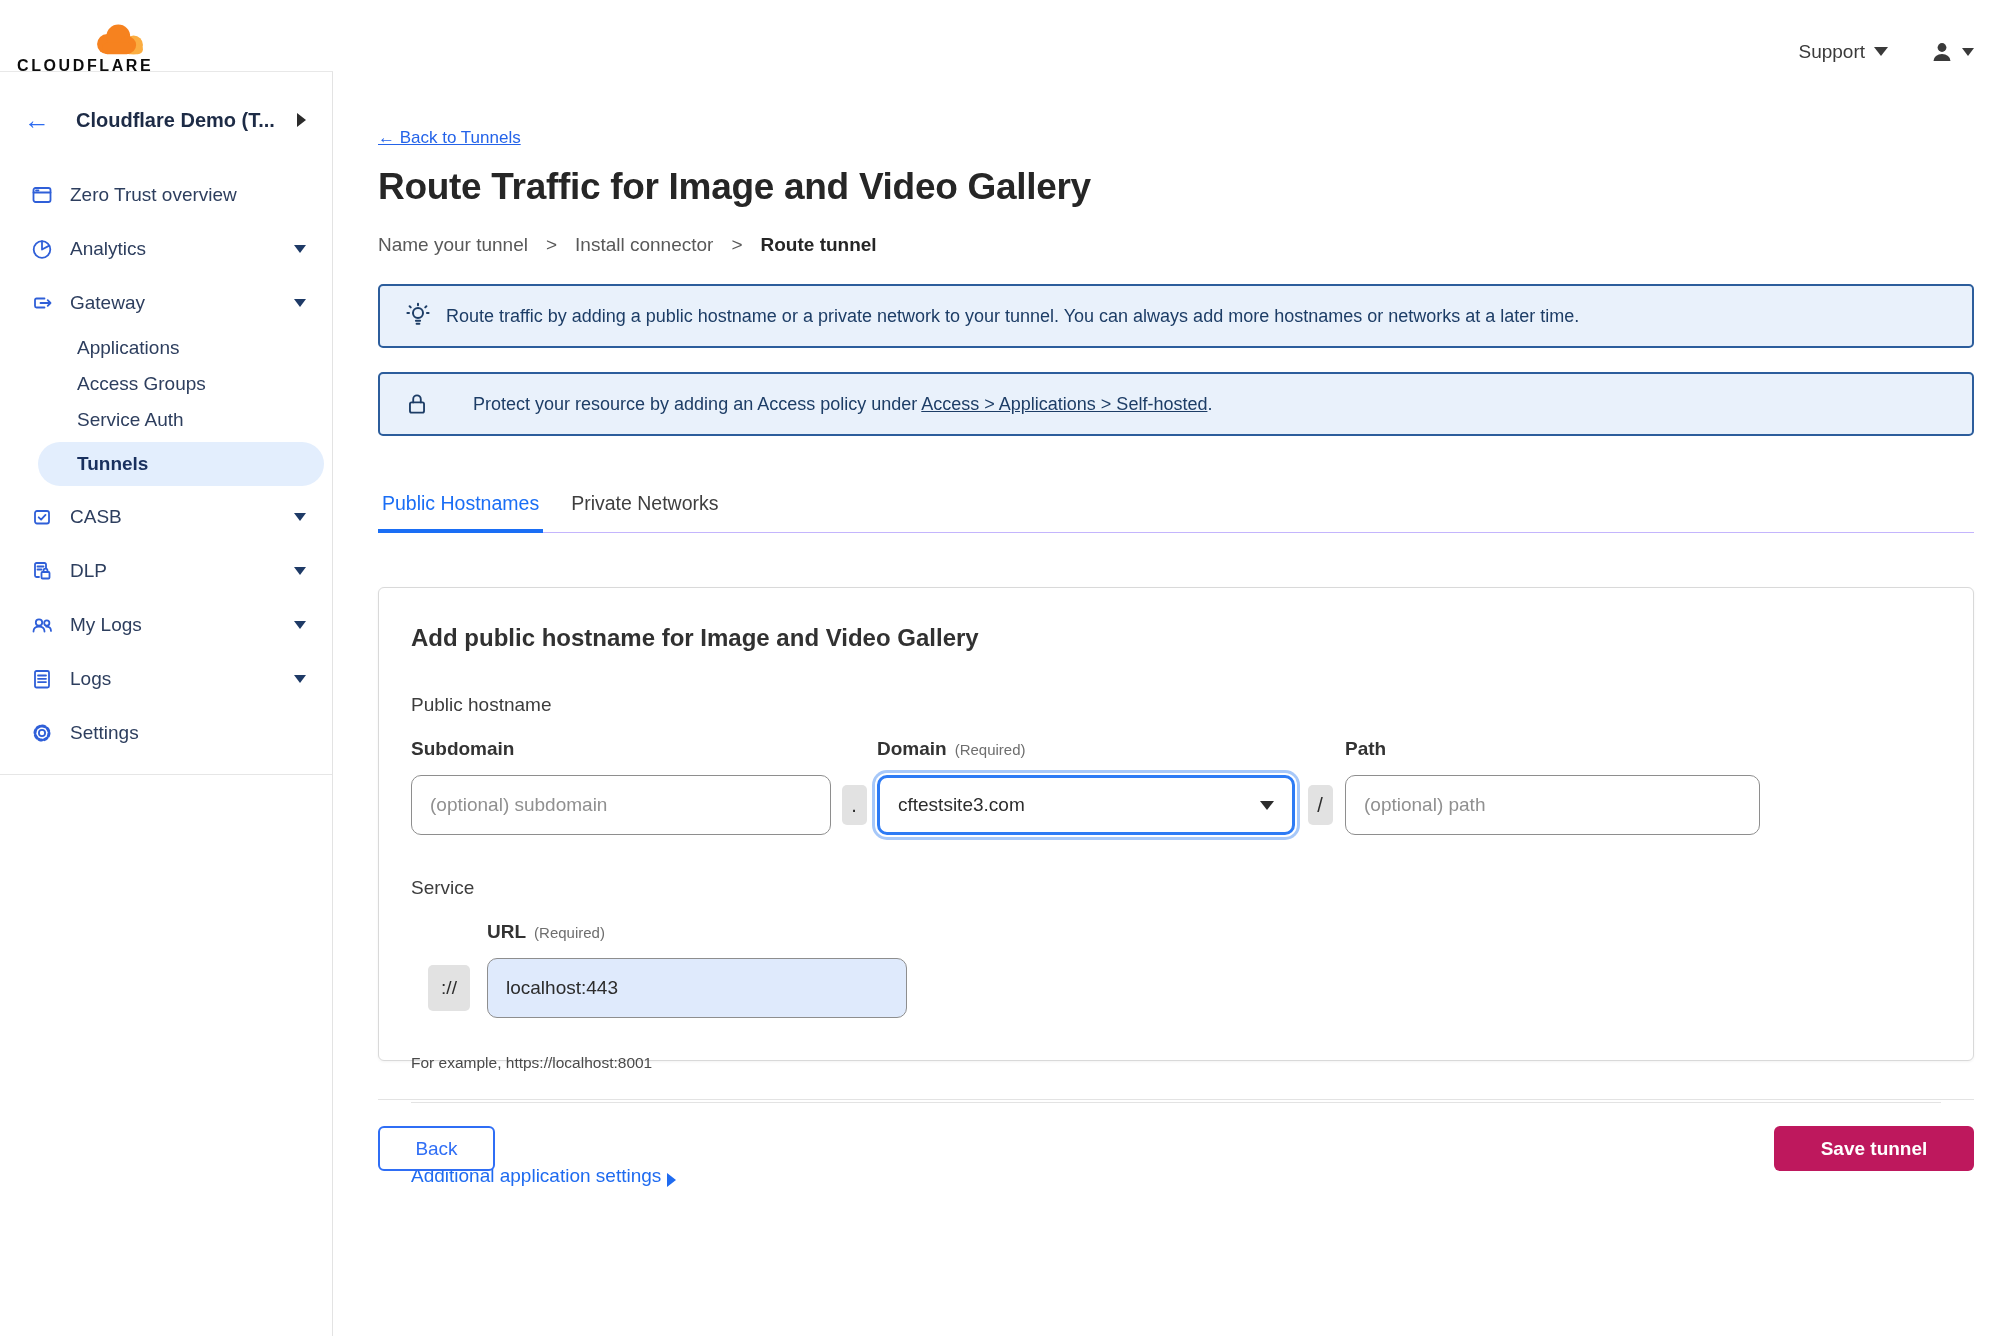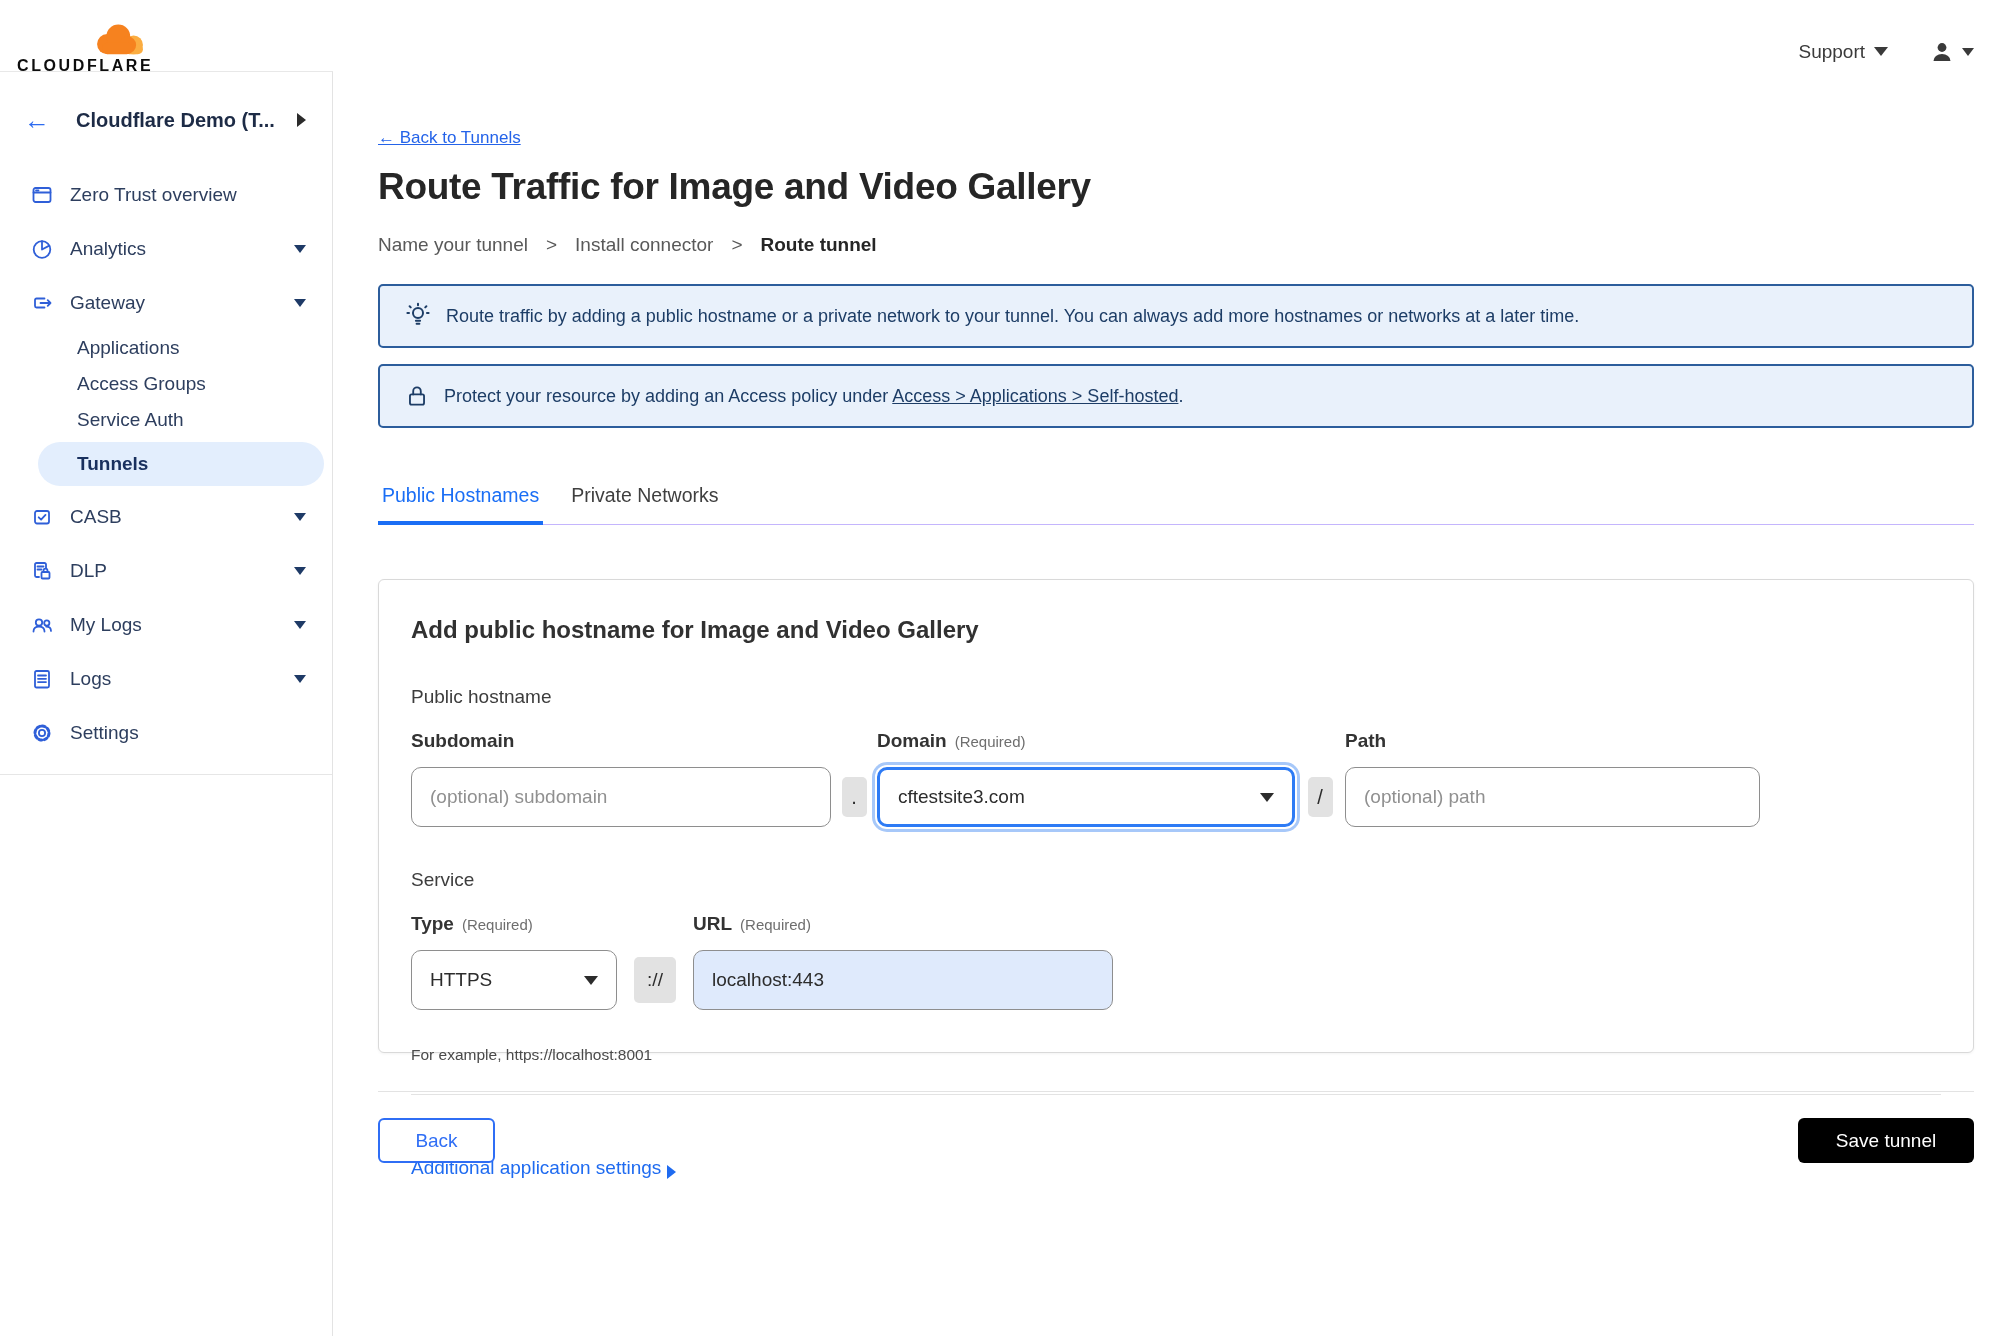--- a/index.html
+++ b/index.html
@@ -40,21 +40,21 @@
   
   .main { position:absolute; left:333px; top:71px; width:1666px; height:1265px; padding:57px 25px 0 45px; }
   .backlink { font-size:17px; color:#2463e9; text-decoration:underline; cursor:pointer; display:inline-block; }
   h1.title { margin-top:18px; font-size:37px; font-weight:700; color:#262626; letter-spacing:-0.3px; }
   .steps { margin-top:26px; font-size:19px; color:#595959; display:flex; align-items:center; }
   .steps .sep { margin:0 18px; }
   .steps .current { color:#262626; font-weight:700; }
 
   .banner { margin-top:28px; height:64px; background:#e9f1fb; border:2px solid #2c5d9c; border-radius:5px;
     display:flex; align-items:center; padding:0 24px; }
-  .banner + .banner { margin-top:16px; }
+  .banner + .banner { margin-top:24px;gap:29px; }
   .banner .btxt { margin-left:14px; font-size:18px; color:#1d3d66; }
   .banner a.blink { color:#1d3d66; text-decoration:underline; cursor:pointer; }
   svg.bic { stroke:#1d3d66; fill:none; stroke-width:1.7; stroke-linecap:round; stroke-linejoin:round; }
 
   .tabs { margin-top:56px; display:flex; border-bottom:1px solid #c4b5fd; }
   .tab { font-size:19.5px; font-weight:500; color:#3f3f3f; padding:0 4px 14px 4px; margin-right:24px; cursor:pointer; }
   .tab.active { color:#1a6ef5; border-bottom:4px solid #1a6ef5; margin-bottom:-1px; }
 
   .card { margin-top:54px; border:1px solid #d9d9d9; border-radius:6px; background:#fff;
     box-shadow:0 1px 3px rgba(0,0,0,0.05); padding:36px 32px 4px 32px; height:474px; }
@@ -81,21 +81,21 @@
   .example { margin-top:36px; font-size:15.5px; color:#4a4a4a; }
   .card-div { margin-top:30px; border-top:1px solid #e3e3e3; }
   .addl { margin-top:62px; display:flex; align-items:flex-end; gap:6px; color:#1f6bf0; font-size:19px; cursor:pointer; }
   .addl .tri { width:0; height:0; border-top:7px solid transparent; border-bottom:7px solid transparent; border-left:9px solid #1f6bf0; }
 
   .footer-div { margin-top:38px; border-top:1px solid #e3e3e3; }
   .footer { margin-top:26px; display:flex; justify-content:space-between; }
   .btn { height:45px; border-radius:6px; font-size:19px; display:flex; align-items:center; justify-content:center; cursor:pointer;
     font-family:"Liberation Sans","DejaVu Sans",sans-serif; }
   .btn-back { width:117px; background:#fff; border:2px solid #2f6ef5; color:#2f6ef5; }
-  .btn-save { width:176px; background:#000000; border:none; color:#fff; }
+  .btn-save { width:200px; background:#be185d; border:none; color:#fff;font-weight:bold; }
 </style>
 </head>
 <body>
 
 <div class="topbar">
   <div class="logo">
     <svg width="66" height="34" viewBox="0 0 66 40">
       <g fill="#fbad41">
           <circle cx="49" cy="27" r="11"></circle>
           <rect x="38" y="26" width="22" height="12" rx="6"></rect>
@@ -276,27 +276,20 @@
       </div>
       <div class="fcol" style="width:415px;">
         <div class="flabel">Path</div>
         <input class="tbox" placeholder="(optional) path" style="">
       </div>
     </div>
 
     <div class="section-lbl">Service</div>
 
     <div class="field-row">
-      <div class="fcol" style="width:206px;">
-        <div class="flabel"><span>Type</span><span class="freq">(Required)</span></div>
-        <div class="selbox">
-          <span>HTTPS</span>
-          <span class="caret"></span>
-        </div>
-      </div>
       <div class="sep-col" style="width:76px;">
         <div class="sep-chip chip-scheme">://</div>
       </div>
       <div class="fcol" style="width:420px;">
         <div class="flabel"><span>URL</span><span class="freq">(Required)</span></div>
         <input class="tbox url-box" value="localhost:443" style="">
       </div>
     </div>
 
     <div class="example">For example, https://localhost:8001</div>

